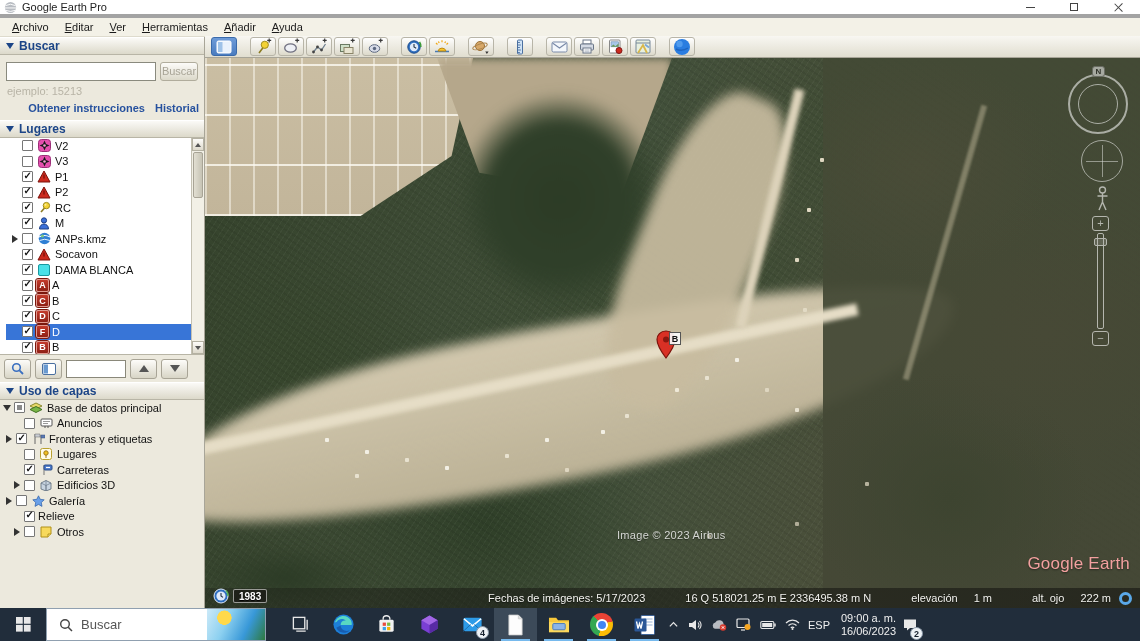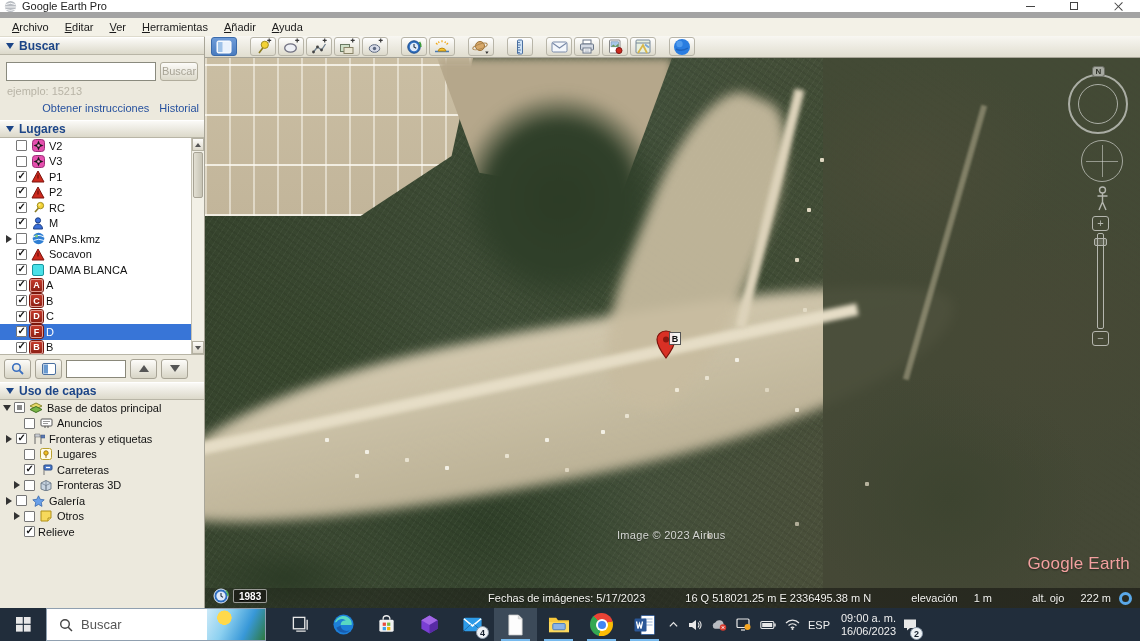--- a/index.html
+++ b/index.html
@@ -2,21 +2,21 @@
 <html><head>
 <meta charset="utf-8">
 <style>
   html,body{margin:0;padding:0;background:#888;}
   #app{position:relative;width:1140px;height:641px;overflow:hidden;background:#ece9dd;
        font-family:"Liberation Sans",sans-serif;}
   #app *{box-sizing:border-box;}
 
   
   .titlebar{position:absolute;left:0;top:0;width:1140px;height:18px;background:#fff;
-            display:flex;align-items:center;border-bottom:6px solid #a3a3a3;}
+            display:flex;align-items:center;border-bottom:4px solid #a3a3a3;}
   .tb-title{font-size:11px;color:#222;margin-left:5px;}
   .win-controls{margin-left:auto;display:flex;height:100%;}
   .win-btn{width:44px;display:flex;align-items:center;justify-content:center;}
   .glyph-min{width:9px;height:1px;background:#444;}
   .glyph-max{width:8px;height:8px;border:1px solid #444;}
   .glyph-close{position:relative;width:9px;height:9px;}
   .glyph-close::before,.glyph-close::after{content:"";position:absolute;left:4px;top:-1px;width:1.4px;height:11px;background:#444;}
   .glyph-close::before{transform:rotate(45deg);} .glyph-close::after{transform:rotate(-45deg);}
 
   
@@ -29,24 +29,24 @@
   .sidebar{position:absolute;left:0;top:37px;width:205px;height:571px;background:#ece9dd;border-right:1px solid #a8a598;}
   .sect-header{position:absolute;left:0;right:0;height:18px;display:flex;align-items:center;gap:5px;padding-left:6px;
                background:linear-gradient(#fbfaf7,#dcd9ca);border-top:1px solid #fff;border-bottom:1px solid #b8b5a6;
                color:#1c4587;font-weight:bold;font-size:12px;}
   .tri{width:0;height:0;border-left:4px solid transparent;border-right:4px solid transparent;border-top:6px solid #1c4587;}
   .search-row{position:absolute;left:0;top:24px;width:100%;height:20px;display:flex;align-items:center;padding:0 6px;gap:4px;}
   .search-input{flex:1;height:19px;border:1px solid #8a8a7e;background:#fff;font-size:11px;padding:0 3px;font-family:inherit;}
   .search-btn{width:46px;height:19px;border:1px solid #b0ac9c;border-radius:3px;color:#a8a496;font-size:11px;
               background:linear-gradient(#fcfbf8,#dcd9ca);display:flex;align-items:center;justify-content:center;}
   .search-hint{position:absolute;left:7px;top:48px;font-size:11px;color:#b8b4a6;}
-  .search-links{position:absolute;right:5px;top:65px;display:flex;gap:10px;font-size:11px;font-weight:normal;color:#26519e;}
+  .search-links{position:absolute;right:5px;top:65px;display:flex;gap:10px;font-size:11px;font-weight:bold;color:#26519e;}
   .hdr-lugares{top:83px;} .hdr-capas{top:345px;}
 
-  .places-list{position:absolute;left:0;top:101px;width:100%;height:217px;background:#fff;border-bottom:1px solid #b8b5a6;overflow:hidden;}
+  .places-list{position:absolute;left:0;top:101px;width:100%;height:217px;background:#fff;border-bottom:1px solid #b8b5a6;overflow:hidden;padding-left:6px;}
   .layers-list{position:absolute;left:0;top:363px;width:100%;height:200px;overflow:hidden;}
 
   .trow{display:flex;align-items:center;height:15.5px;gap:3px;font-size:11px;color:#111;padding-left:4px;}
   .trow .arrow{width:9px;flex:0 0 9px;display:flex;align-items:center;justify-content:center;}
   .arrow.exp-closed::after{content:"";width:0;height:0;border-top:4px solid transparent;border-bottom:4px solid transparent;border-left:6px solid #333;}
   .arrow.exp-open::after{content:"";width:0;height:0;border-left:4px solid transparent;border-right:4px solid transparent;border-top:6px solid #333;}
   .cb{width:11px;height:11px;flex:0 0 11px;border:1px solid #777;background:#fff;position:relative;border-radius:1px;}
   .cb.checked::after{content:"✓";position:absolute;left:0.5px;top:-2.5px;font-size:10px;font-weight:bold;color:#111;}
   .cb.partial::after{content:"";position:absolute;left:2px;top:2px;width:5px;height:5px;background:#8a8a8a;}
   .ticon{width:16px;flex:0 0 16px;display:flex;align-items:center;justify-content:center;}
@@ -464,47 +464,47 @@
         </div>
         <div class="trow" style="padding-left: 12px;">
           <span class="arrow exp-closed"></span>
           <span class="cb"></span>
           <span class="ticon">
             <svg width="12" height="12" viewBox="0 0 12 12">
               <path d="M1 4 L6 1.5 L11 4 L11 10 L6 12 L1 10 Z" fill="#c8d4e0" stroke="#5a6a7a" stroke-width="0.8"></path>
               <path d="M6 1.5 V12 M1 4 L6 6.5 L11 4 M6 6.5 V12" stroke="#5a6a7a" stroke-width="0.6" fill="none"></path>
             </svg>
           </span>
-          <span class="tlabel">Fronteras 3D</span>
+          <span class="tlabel">Edificios 3D</span>
         </div>
         <div class="trow" style="padding-left: 4px;">
           <span class="arrow exp-closed"></span>
           <span class="cb"></span>
           <span class="ticon">
             <svg width="13" height="12" viewBox="0 0 13 12">
               <path d="M6.5 0.8 L8.2 4.3 L12.2 4.8 L9.3 7.5 L10 11.4 L6.5 9.4 L3 11.4 L3.7 7.5 L0.8 4.8 L4.8 4.3 Z" fill="#6aa0e8" stroke="#2c5fa8" stroke-width="0.7"></path>
             </svg>
           </span>
           <span class="tlabel">Galería</span>
         </div>
         <div class="trow" style="padding-left: 12px;">
+          <span class="arrow"></span>
+          <span class="cb checked"></span>
+          <span class="tlabel">Relieve</span>
+        </div>
+        <div class="trow" style="padding-left: 12px;">
           <span class="arrow exp-closed"></span>
           <span class="cb"></span>
           <span class="ticon">
             <svg width="12" height="12" viewBox="0 0 12 12">
               <path d="M1 1 H11 V8 L8 11 H1 Z" fill="#f7d95c" stroke="#b09018"></path>
               <path d="M8 11 V8 H11" fill="#fbe98e" stroke="#b09018"></path>
             </svg>
           </span>
           <span class="tlabel">Otros</span>
-        </div>
-        <div class="trow" style="padding-left: 12px;">
-          <span class="arrow"></span>
-          <span class="cb checked"></span>
-          <span class="tlabel">Relieve</span>
         </div>
       </div>
   </div>
 
   <div class="toolbar" id="toolbar">
       <div class="tb-btn active">
         <svg width="16" height="14" viewBox="0 0 16 14">
           <rect x="1" y="1" width="14" height="12" rx="1.5" fill="#eaf2fc" stroke="#ffffff"></rect>
           <rect x="2" y="2" width="4.5" height="10" fill="#9fc2e8"></rect>
         </svg>

